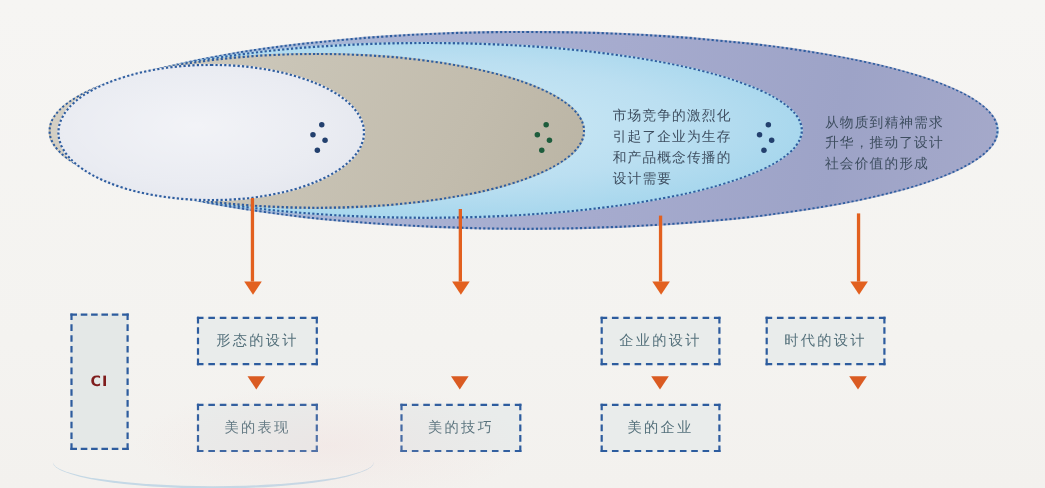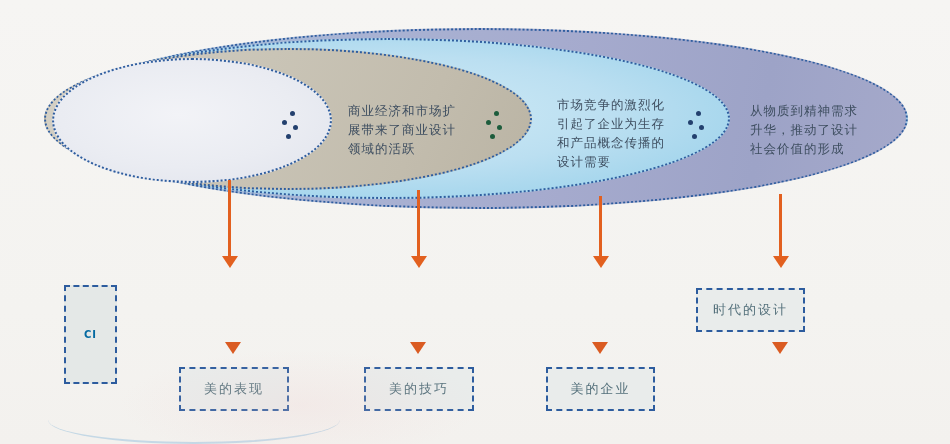--- a/index.html
+++ b/index.html
@@ -112,26 +112,26 @@
   }
   .row1 { top: 288px; height: 44px; }
   .row2 { top: 367px; height: 44px; }
   .col1 { left: 179px; width: 110px; }
   .col2 { left: 364px; width: 110px; }
   .col3 { left: 546px; width: 109px; }
   .col4 { left: 696px; width: 109px; }
 
   .cibox {
     position: absolute;
-    left: 64px; top: 285px; width: 53px; height: 99px;
+    left: 64px; top: 285px; width: 53px; height: 124px;
     box-sizing: border-box;
     border: 2px dashed #2d5c9e;
     background: #e4e8e7;
-    color: #0369a1;
-    font-size: 10px;
+    color: #7f1d1d;
+    font-size: 13px;
     font-weight: 600;
     letter-spacing: 1px;
     display: flex;
     align-items: center;
     justify-content: center;
   }
 
   
   .curve {
     position: absolute;
@@ -150,23 +150,20 @@
 </head>
 <body>
 
 <div class="stage">
 
   <div class="ellipse e4"></div>
   <div class="ellipse e3"></div>
   <div class="ellipse e2"></div>
   <div class="ellipse e1"></div>
 
-  <div class="etext t2">商业经济和市场扩
-展带来了商业设计
-领域的活跃</div>
   <div class="etext t3">市场竞争的激烈化
 引起了企业为生存
 和产品概念传播的
 设计需要</div>
   <div class="etext t4">从物质到精神需求
 升华，推动了设计
 社会价值的形成</div>
 
   <div class="dots d1">
       <i></i>
@@ -191,26 +188,28 @@
   <div class="ahead h1"></div>
   <div class="astem s2"></div>
   <div class="ahead h2"></div>
   <div class="astem s3"></div>
   <div class="ahead h3"></div>
   <div class="astem s4"></div>
   <div class="ahead h4"></div>
 
   <div class="cibox">CI</div>
 
+  <div class="dbox row1 col1">形态的设计</div>
   <div class="tri tr1"></div>
   <div class="dbox row2 col1">美的表现</div>
 
   <div class="tri tr2"></div>
   <div class="dbox row2 col2">美的技巧</div>
 
+  <div class="dbox row1 col3">企业的设计</div>
   <div class="tri tr3"></div>
   <div class="dbox row2 col3">美的企业</div>
 
   <div class="dbox row1 col4">时代的设计</div>
   <div class="tri tr4"></div>
 
   <div class="curve"></div>
   <div class="stain"></div>
 
 </div>

